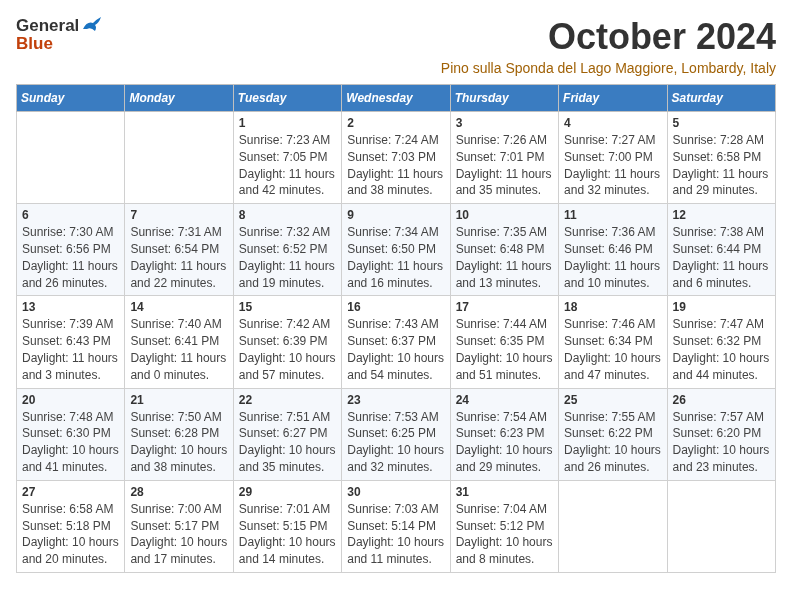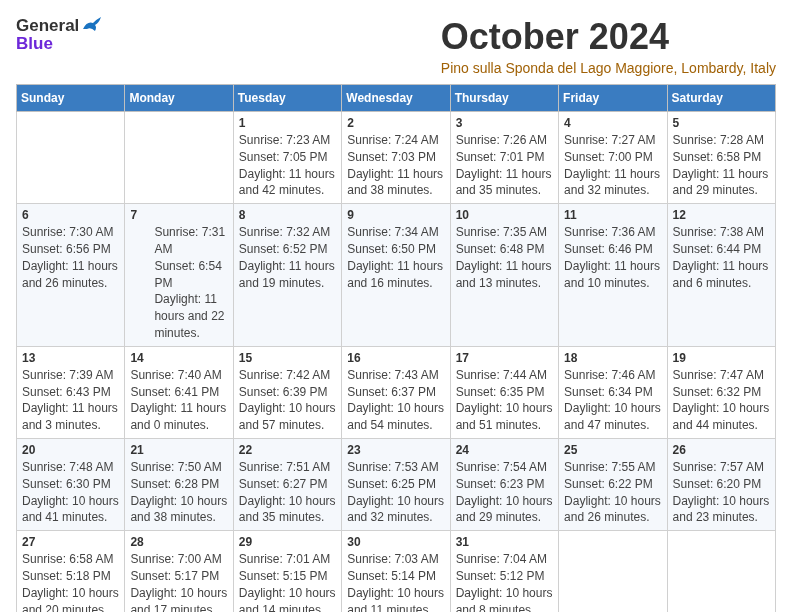--- a/index.html
+++ b/index.html
@@ -10,20 +10,21 @@
       min-height: 612px;
       padding: 16px;
     }
     .header {
       display: flex;
       align-items: flex-start;
       justify-content: space-between;
       margin-bottom: 0;
     }
     .title-block {
+      text-align: right;
     }
     .month-title {
       font-size: 36px;
       font-weight: bold;
       color: #333;
     }
     .subtitle {
       font-size: 14px;
       color: #a16207;
       margin-top: 2px;
@@ -35,20 +36,21 @@
       font-size: 11px;
     }
     .calendar-table thead tr th {
       background-color: #3a7cc1;
       color: #fff;
       padding: 6px 4px;
       text-align: left;
       font-size: 12px;
       font-weight: bold;
       border: 1px solid #c0c0c0;
+      font-style: italic;
     }
     .calendar-table tbody tr td {
       border: 1px solid #d0d0d0;
       vertical-align: top;
       padding: 4px 5px;
       min-height: 80px;
       height: 80px;
       color: #333;
       background: #fff;
       width: calc(100% / 7);
@@ -91,21 +93,21 @@
 <div class="header">
   <div class="logo-wrapper">
     <div>
       <div style="display:flex; align-items:center;">
         <span class="logo-general">General</span>
         <svg class="logo-svg" width="22" height="18" viewBox="0 0 22 18">
           <path d="M2 14 Q6 6 12 8 Q16 4 20 2 Q18 8 14 10 Q16 12 14 16 Q10 12 6 14 Z" fill="#1a73c1"></path>
         </svg>
       </div>
       <div style="display:flex; align-items:center; margin-top:-2px;">
-        <span style="font-size:17px; font-weight:bold; color:#6d28d9;">Blue</span>
+        <span style="font-size:17px; font-weight:bold; color:#c2410c;">Blue</span>
       </div>
     </div>
   </div>
   <div class="title-block">
     <div class="month-title">October 2024</div>
     <div class="subtitle">Pino sulla Sponda del Lago Maggiore, Lombardy, Italy</div>
   </div>
 </div>
 
 <table class="calendar-table">
@@ -157,21 +159,21 @@
       </tr>
       <tr>
         <td>
           <span class="day-number">6</span>
           <div class="day-info" style="white-space: pre-line;">Sunrise: 7:30 AM
 Sunset: 6:56 PM
 Daylight: 11 hours and 26 minutes.</div>
         </td>
         <td>
           <span class="day-number">7</span>
-          <div class="day-info" style="white-space: pre-line; margin-left: 24px;">Sunrise: 7:31 AM
+          <div class="day-info" style="white-space: pre-line;">Sunrise: 7:31 AM
 Sunset: 6:54 PM
 Daylight: 11 hours and 22 minutes.</div>
         </td>
         <td>
           <span class="day-number">8</span>
           <div class="day-info" style="white-space: pre-line;">Sunrise: 7:32 AM
 Sunset: 6:52 PM
 Daylight: 11 hours and 19 minutes.</div>
         </td>
         <td>

